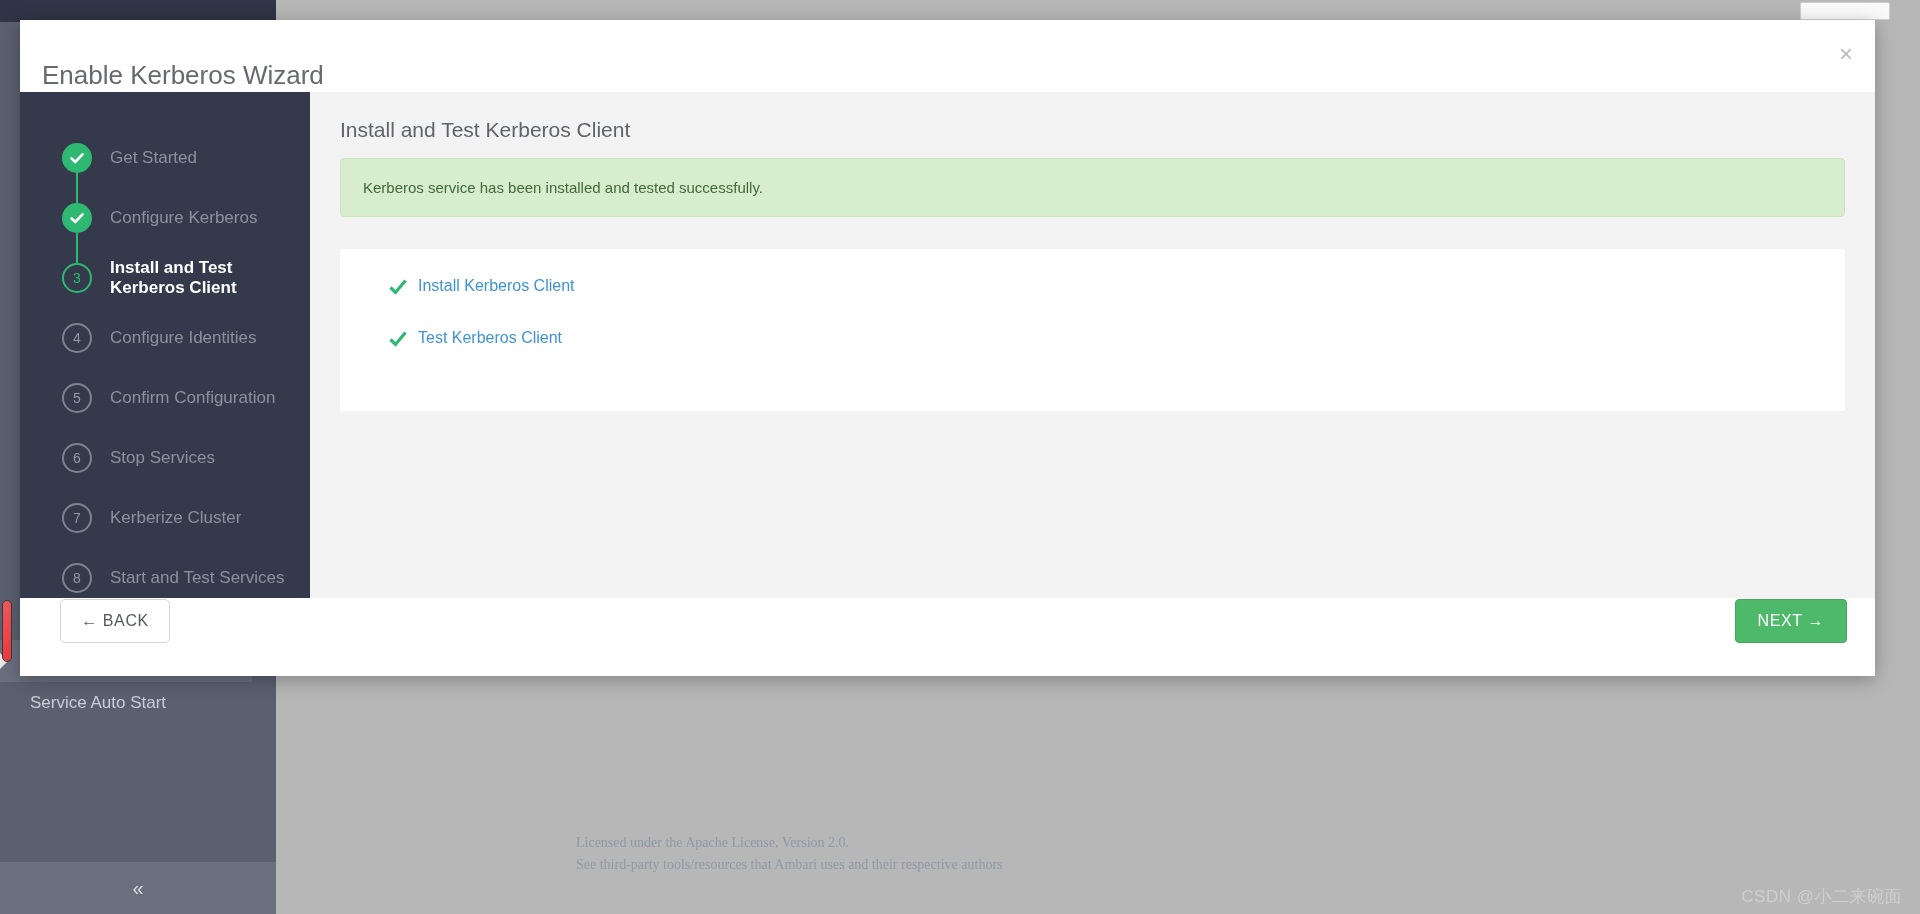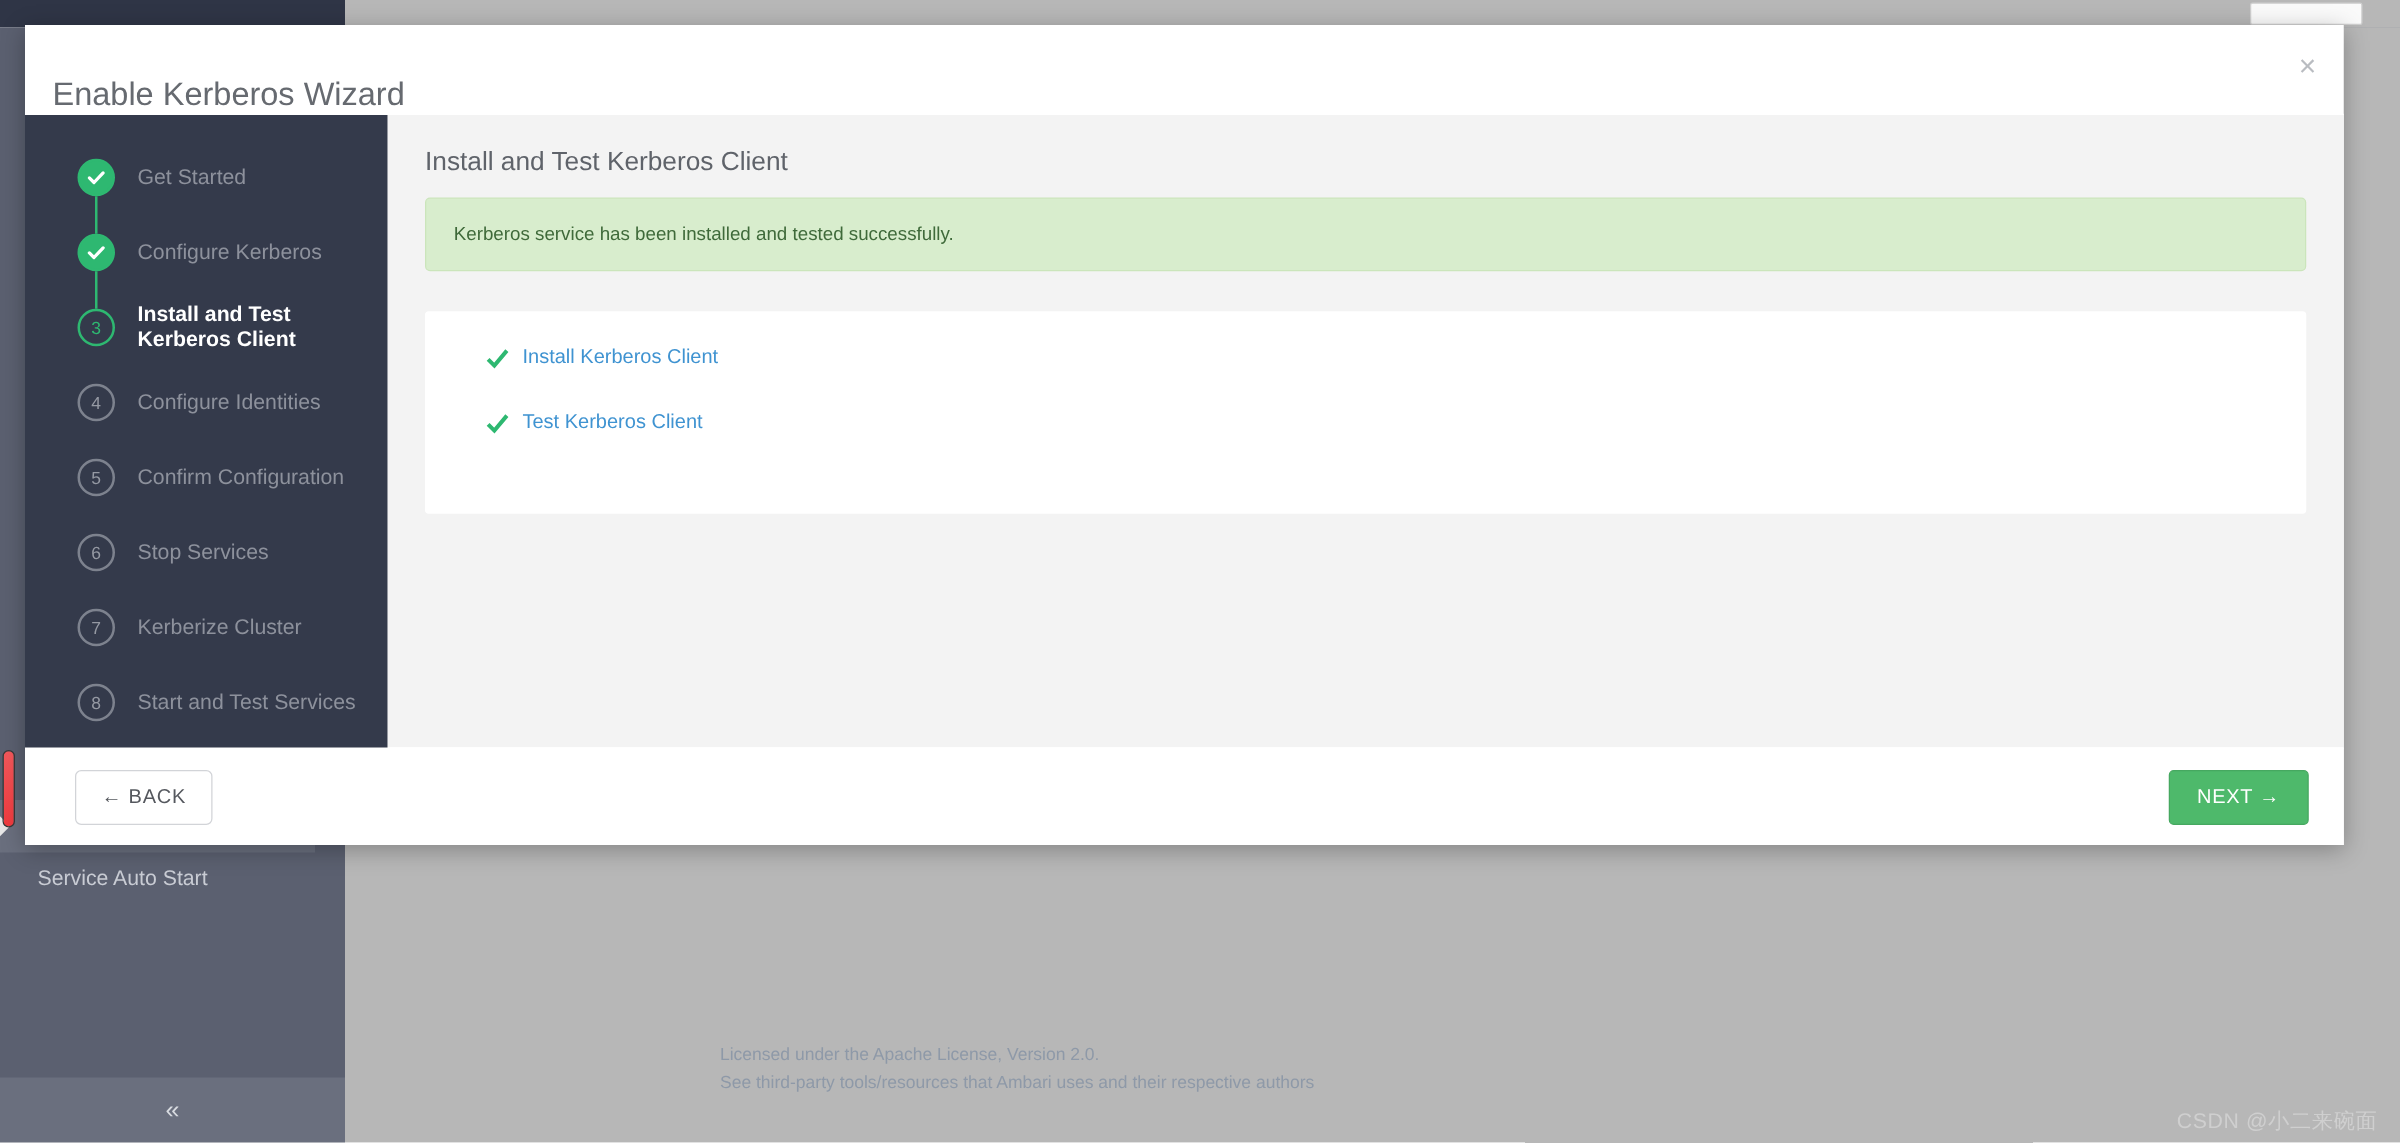--- a/index.html
+++ b/index.html
@@ -55,21 +55,21 @@
 
   .bg-main {
     position: absolute; left: 276px; top: 22px; right: 0; bottom: 0;
     background: #b7b7b7;
   }
 
   .bg-footer-links {
     position: absolute; left: 300px; bottom: 38px; line-height: 22px;
   }
   .bg-footer-links a {
-    display: block; color: #8e99a8; font-size: 14px; text-decoration: none;
+    display: block; color: #8e99a8; font-size: 14px; text-decoration: none; font-family: Liberation Serif, serif;
   }
 
   .watermark {
     position: absolute; right: 18px; bottom: 6px;
     color: #cfcfcf; font-size: 17px; letter-spacing: 0.5px;
   }
 
   
   .red-scroll {
     position: absolute; left: 2px; top: 600px; width: 10px; height: 62px;
@@ -97,21 +97,21 @@
   .modal-close {
     position: absolute; right: 22px; top: 22px;
     font-size: 24px; color: #b9bcc1; cursor: pointer; line-height: 1;
   }
 
   .modal-body { flex: 1 1 auto; display: flex; min-height: 0; }
 
   
   .wiz-side {
     width: 290px; flex: 0 0 290px; background: #343a4b;
-    position: relative; padding-top: 20px;
+    position: relative; padding-top: 36px;
     overflow: hidden;
   }
   .step {
     position: relative; height: 60px;
     display: flex; align-items: center; padding-left: 42px;
   }
   .step .bullet {
     position: relative; z-index: 2;
     width: 30px; height: 30px; flex: 0 0 30px; border-radius: 50%;
     display: flex; align-items: center; justify-content: center;
@@ -162,21 +162,21 @@
     width: 20px; height: 20px; flex: 0 0 20px; margin-right: 10px;
     display: block;
   }
   .task-link {
     font-size: 16px; color: #3f93d1; text-decoration: none; cursor: pointer;
   }
 
   
   .modal-footer {
     height: 78px; flex: 0 0 78px; background: #ffffff;
-    display: flex; align-items: center; justify-content: space-between;
+    display: flex; align-items: flex-start; justify-content: space-between;
     padding: 0 28px 0 40px;
     border-top: 1px solid #ffffff;
   }
   .btn-back {
     min-width: 110px; height: 44px; padding: 0 20px;
     background: #ffffff; border: 1px solid #d2d4d8; border-radius: 5px;
     color: #55585e; font-size: 16px; letter-spacing: 0.6px;
     cursor: pointer; font-family: inherit;
   }
   .btn-next {

